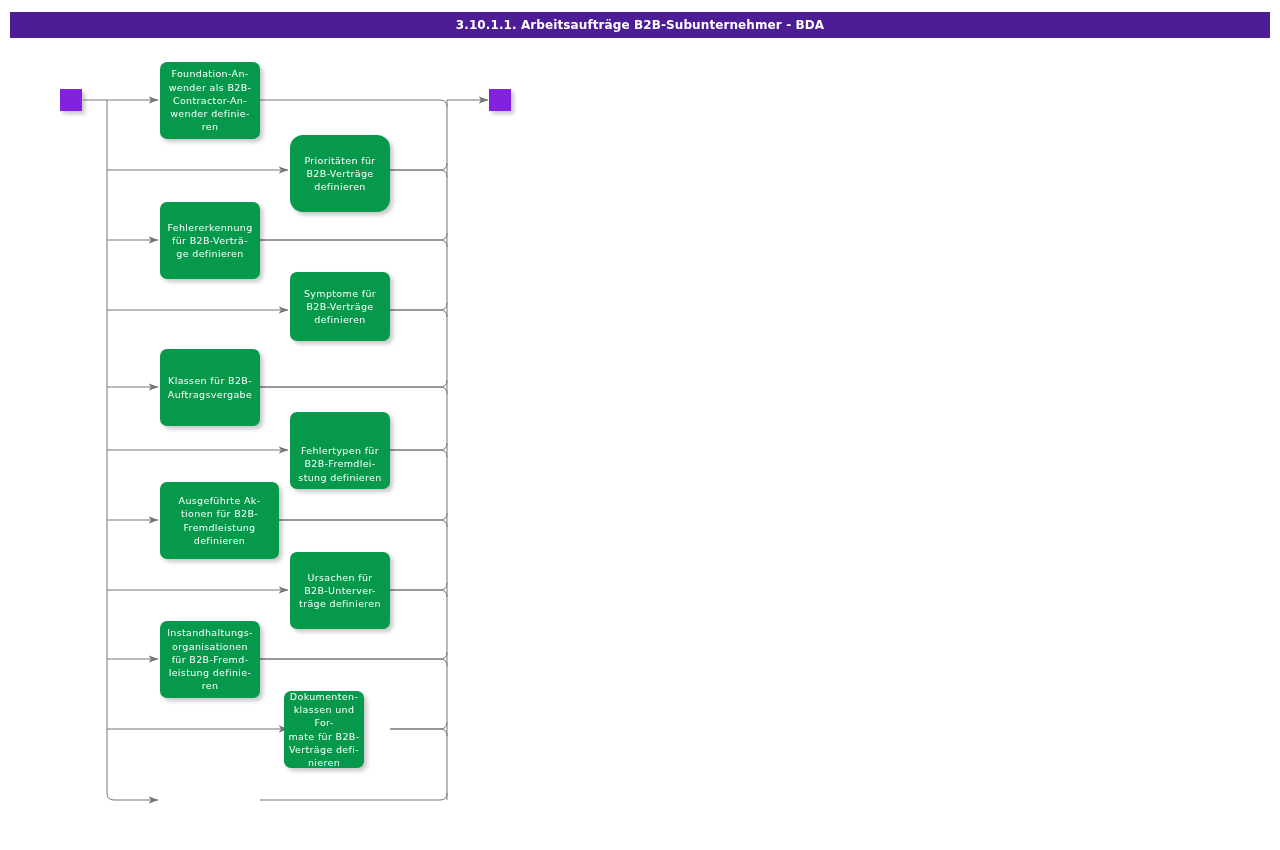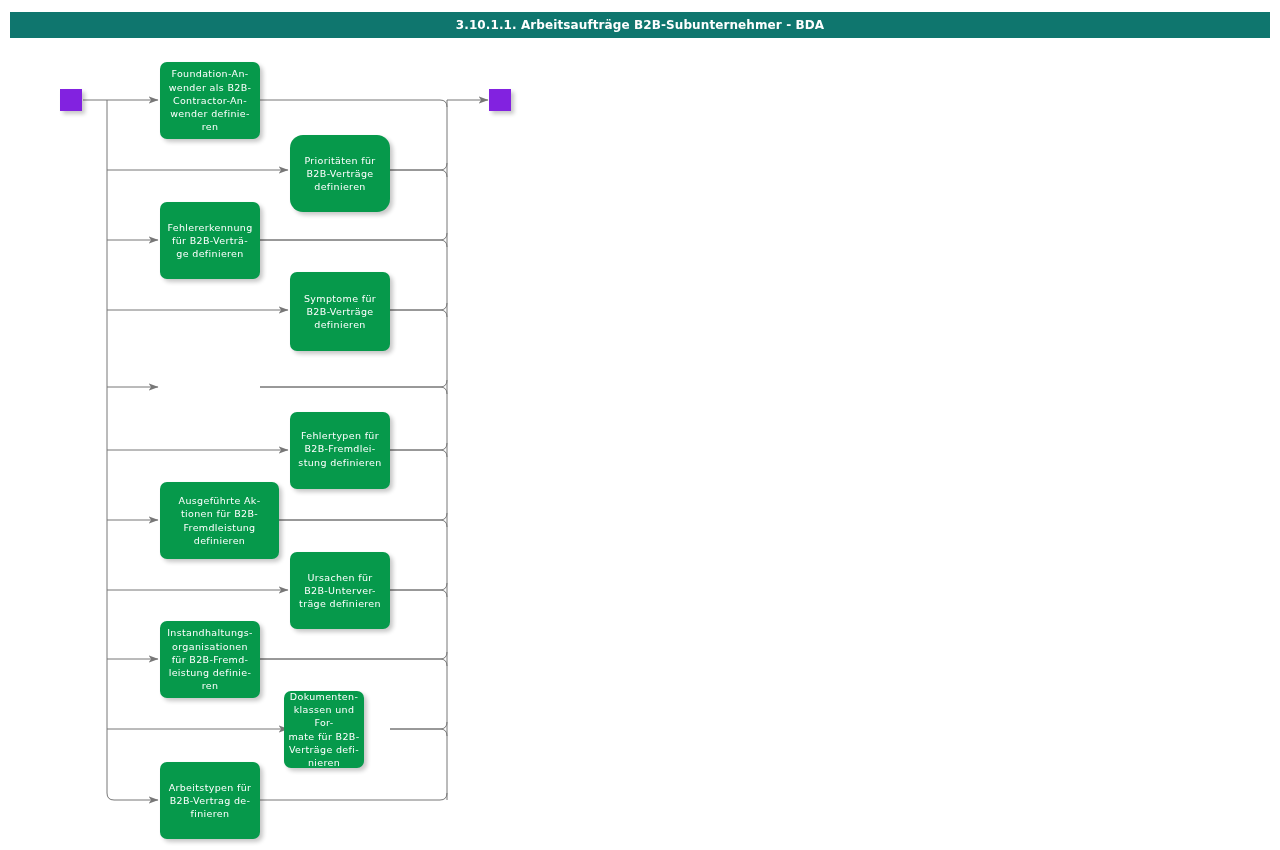--- a/index.html
+++ b/index.html
@@ -8,21 +8,21 @@
     width:1280px;height:850px;
     background:#ffffff;
     font-family:"DejaVu Sans","Liberation Sans",sans-serif;
     overflow:hidden;
     position:relative;
   }
   #titlebar{
     position:absolute;
     left:10px; top:12px;
     width:1260px; height:26px;
-    background:#0f766e;
+    background:#4c1d95;
     display:flex; align-items:center; justify-content:center;
     box-sizing:border-box;
   }
   #titlebar .ttl{
     color:#ffffff;
     font-size:12px;
     font-weight:bold;
     letter-spacing:0.1px;
     font-family:"DejaVu Sans","Liberation Sans",sans-serif;
     white-space:nowrap;
@@ -40,21 +40,21 @@
   .node{
     position:absolute;
     box-sizing:border-box;
     border-radius:7px;
     background:#06994b;
     box-shadow:3px 3px 4px rgba(0,0,0,0.22);
     display:flex;
     align-items:center;
     justify-content:center;
     text-align:center;
-    padding:20px 4px;
+    padding:5px 4px;
     cursor:pointer;
   }
   .node .lbl{
     color:#ffffff;
     font-size:9.5px;
     line-height:13.3px;
     letter-spacing:0.35px;
     font-family:"DejaVu Sans","Liberation Sans",sans-serif;
     white-space:pre-line;
     display:block;
@@ -143,26 +143,30 @@
 B2B-Verträge
 definieren</span>
   </div>
 
   <div class="node" style="left:160px;top:202px;width:100px;height:77px;justify-content:flex-end;">
     <span class="lbl">Fehlererkennung
 für B2B-Verträ-
 ge definieren</span>
   </div>
 
-  <div class="node" style="left:290px;top:272px;width:100px;height:79px;">
+  <div class="node" style="left:290px;top:272px;width:100px;height:69px;">
     <span class="lbl">Symptome für
 B2B-Verträge
 definieren</span>
   </div>
 
+  <div class="node" style="left:160px;top:349px;width:100px;height:77px;">
+    <span class="lbl">Klassen für B2B-
+Auftragsvergabe</span>
+  </div>
 
   <div class="node" style="left:290px;top:412px;width:100px;height:77px;align-items:flex-end;">
     <span class="lbl">Fehlertypen für
 B2B-Fremdlei-
 stung definieren</span>
   </div>
 
   <div class="node" style="left:160px;top:482px;width:119px;height:77px;">
     <span class="lbl">Ausgeführte Ak-
 tionen für B2B-
@@ -185,19 +189,14 @@
   </div>
 
   <div class="node" style="left:284px;top:691px;width:80px;height:77px;">
     <span class="lbl">Dokumenten-
 klassen und For-
 mate für B2B-
 Verträge defi-
 nieren</span>
   </div>
 
-  <div class="node" style="left:160px;top:762px;width:100px;height:77px;">
-    <span class="lbl">Arbeitstypen für
-B2B-Vertrag de-
-finieren</span>
-  </div>
 
 </div>
 
 </body></html>

